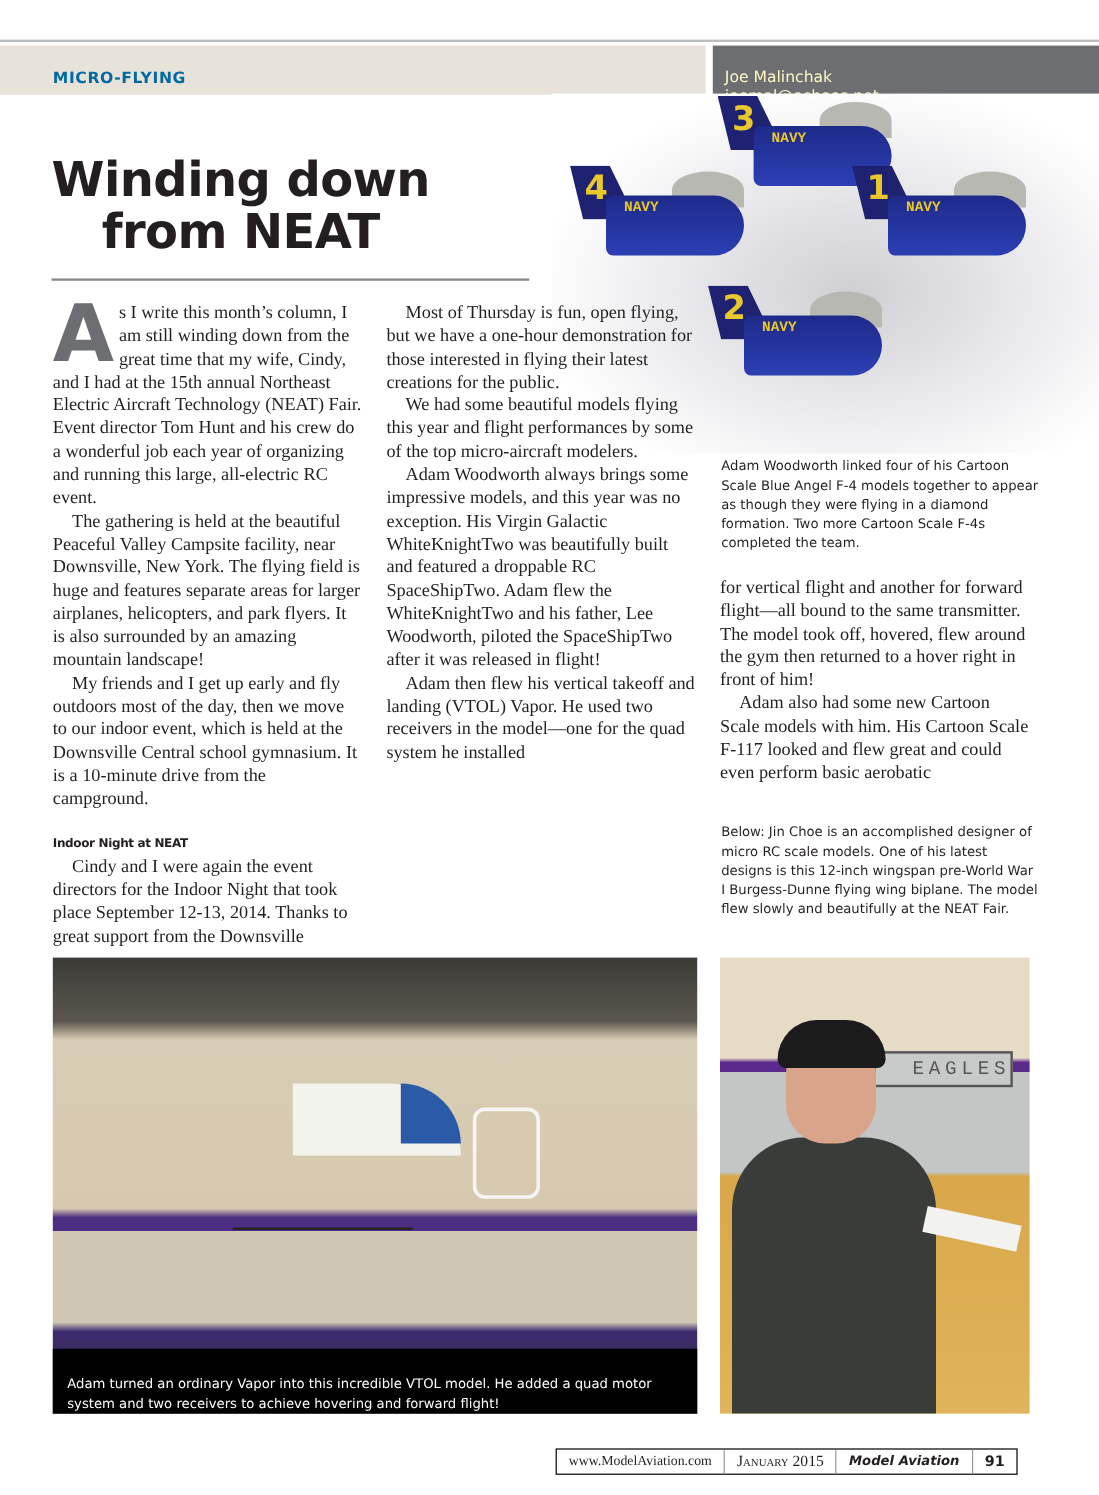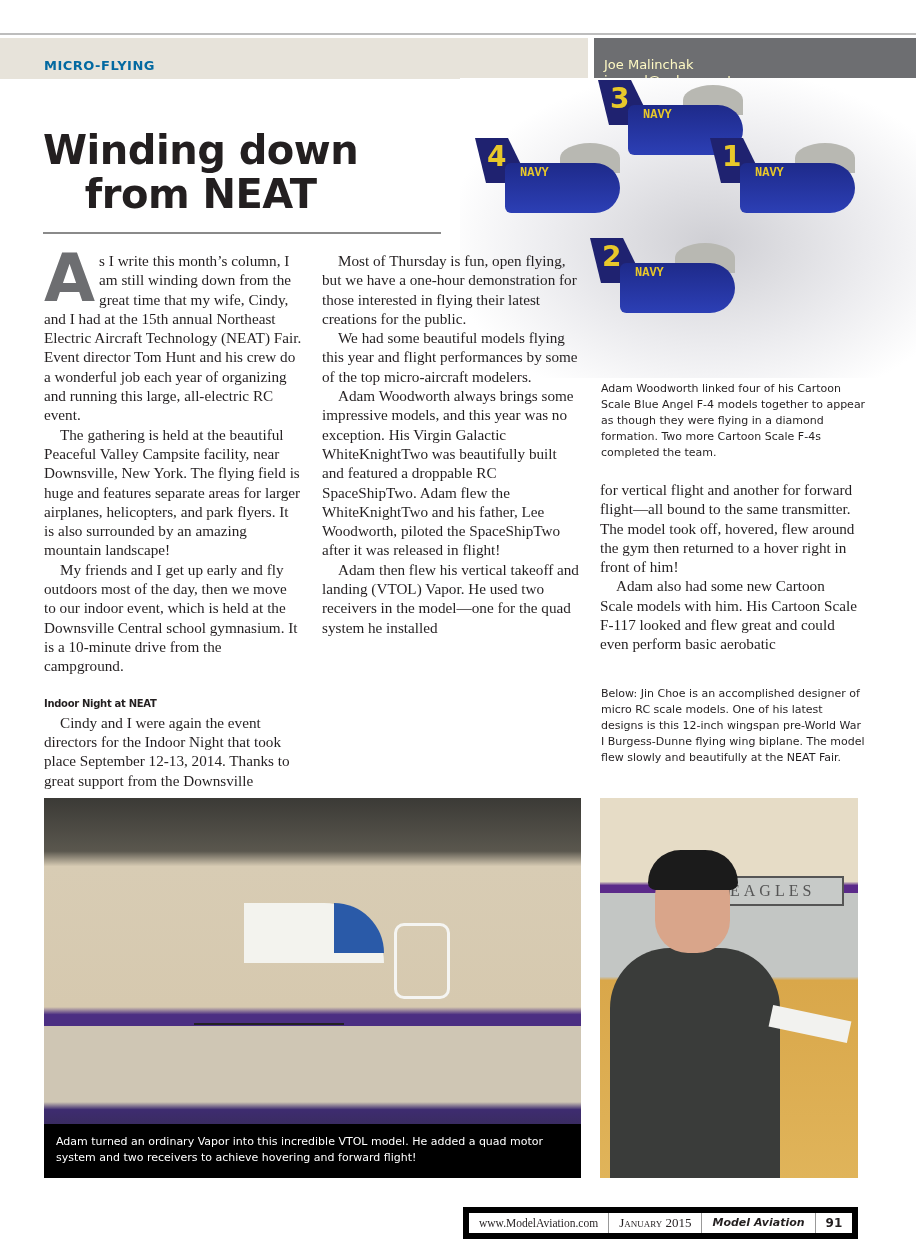--- a/index.html
+++ b/index.html
@@ -27,28 +27,28 @@
   .jet .tail { position:absolute; left:0; top:0; width:55px; height:45px; background:#1f2270; clip-path:polygon(0 0,60% 0,100% 100%,20% 100%); }
   .jet .num { position:absolute; left:12px; top:2px; font-family:"DejaVu Sans", sans-serif; font-weight:bold; font-size:28px; color:#e8c82a; }
   .jet .navy { position:absolute; left:45px; top:28px; font-family:Liberation Mono, monospace; font-weight:bold; font-size:12px; color:#e8c82a; }
   .jet .wing { position:absolute; left:85px; top:5px; width:60px; height:30px; background:#b8b8b2; border-radius:50% 50% 0 0; }
   .photo-vtol { position:absolute; left:44px; top:798px; width:537px; height:380px; background:linear-gradient(#3b3a36 0%, #5a574e 14%, #d8ccb4 18%, #d6c9af 55%, #4b2e82 57%, #4b2e82 60%, #cfc6b4 60%, #cfc6b4 80%, #3e2c70 82%, #2a2a2a 100%); overflow:hidden; }
   .vtol-plane { position:absolute; left:140px; top:105px; width:260px; height:120px; }
   .vtol-wing { position:absolute; left:60px; top:0; width:140px; height:60px; background:#f3f3ee; border-radius:0 90px 0 0; }
   .vtol-blue { position:absolute; left:150px; top:0; width:50px; height:50px; background:#2a5aa8; border-radius:0 50px 0 0; }
   .vtol-frame { position:absolute; left:210px; top:20px; width:50px; height:70px; border:3px solid #f5f5f2; border-radius:10px; }
   .vtol-gear { position:absolute; left:10px; top:70px; width:150px; height:50px; border-bottom:2px solid #222; }
-  .cap-dark { position:absolute; left:44px; top:1124px; width:537px; height:54px; background:#000; color:#fff; font-family:"DejaVu Sans", sans-serif; font-size:11px; line-height:16px; padding:10px 12px; box-sizing:border-box; }
+  .cap-dark { position:absolute; left:44px; top:1124px; width:537px; height:54px; background:#000; color:#fff; font-family:"DejaVu Sans", sans-serif; font-size:11px; line-height:16px; padding:22px 12px; box-sizing:border-box; }
   .photo-jin { position:absolute; left:600px; top:798px; width:258px; height:380px; background:linear-gradient(#e6dcc6 0%, #e6dcc6 22%, #5b2a8a 23%, #5b2a8a 25%, #c3c6c4 25%, #c3c6c4 47%, #d9a74a 48%, #e0b45a 100%); overflow:hidden; }
-  .eagles { position:absolute; left:128px; top:78px; width:112px; height:26px; border:2px solid #555; color:#555; font-family:Liberation Serif, serif; font-size:16px; letter-spacing:4px; text-align:left; line-height:26px; background:#c7cac8; }
+  .eagles { position:absolute; left:128px; top:78px; width:112px; height:26px; border:2px solid #555; color:#555; font-family:Liberation Mono, monospace; font-size:16px; letter-spacing:4px; text-align:right; line-height:26px; background:#c7cac8; }
   .jin-shirt { position:absolute; left:10px; top:150px; width:170px; height:240px; background:#3a3c3a; border-radius:60px 60px 0 0; }
   .jin-head { position:absolute; left:55px; top:60px; width:75px; height:95px; background:#d9a58a; border-radius:40px 40px 35px 35px; }
   .jin-hair { position:absolute; left:48px; top:52px; width:90px; height:40px; background:#1b1b1b; border-radius:45px 45px 10px 10px; }
   .jin-model { position:absolute; left:170px; top:215px; width:80px; height:22px; background:#f2f2ef; transform:rotate(12deg); }
-  .footer { position:absolute; left:463px; top:1207px; height:20px; display:flex; border:6px solid #000000; font-size:11.5px; }
+  .footer { position:absolute; left:463px; top:1207px; height:20px; display:flex; border:1px solid #000000; font-size:11.5px; }
   .footer div { border-right:1px solid #999; padding:0 10px; line-height:20px; }
   .footer div:last-child { border-right:none;text-align:right; }
   .f-url { font-family:"Liberation Serif", serif; }
   .f-date { font-family:"Liberation Serif", serif; font-variant:small-caps; font-size:13px; }
   .f-mag { font-family:"DejaVu Sans", sans-serif; font-weight:bold; font-style:italic; font-size:11px; }
   .f-page { font-family:"DejaVu Sans", sans-serif; font-weight:bold; font-size:12px; }
 </style>
 </head>
 <body>
 

